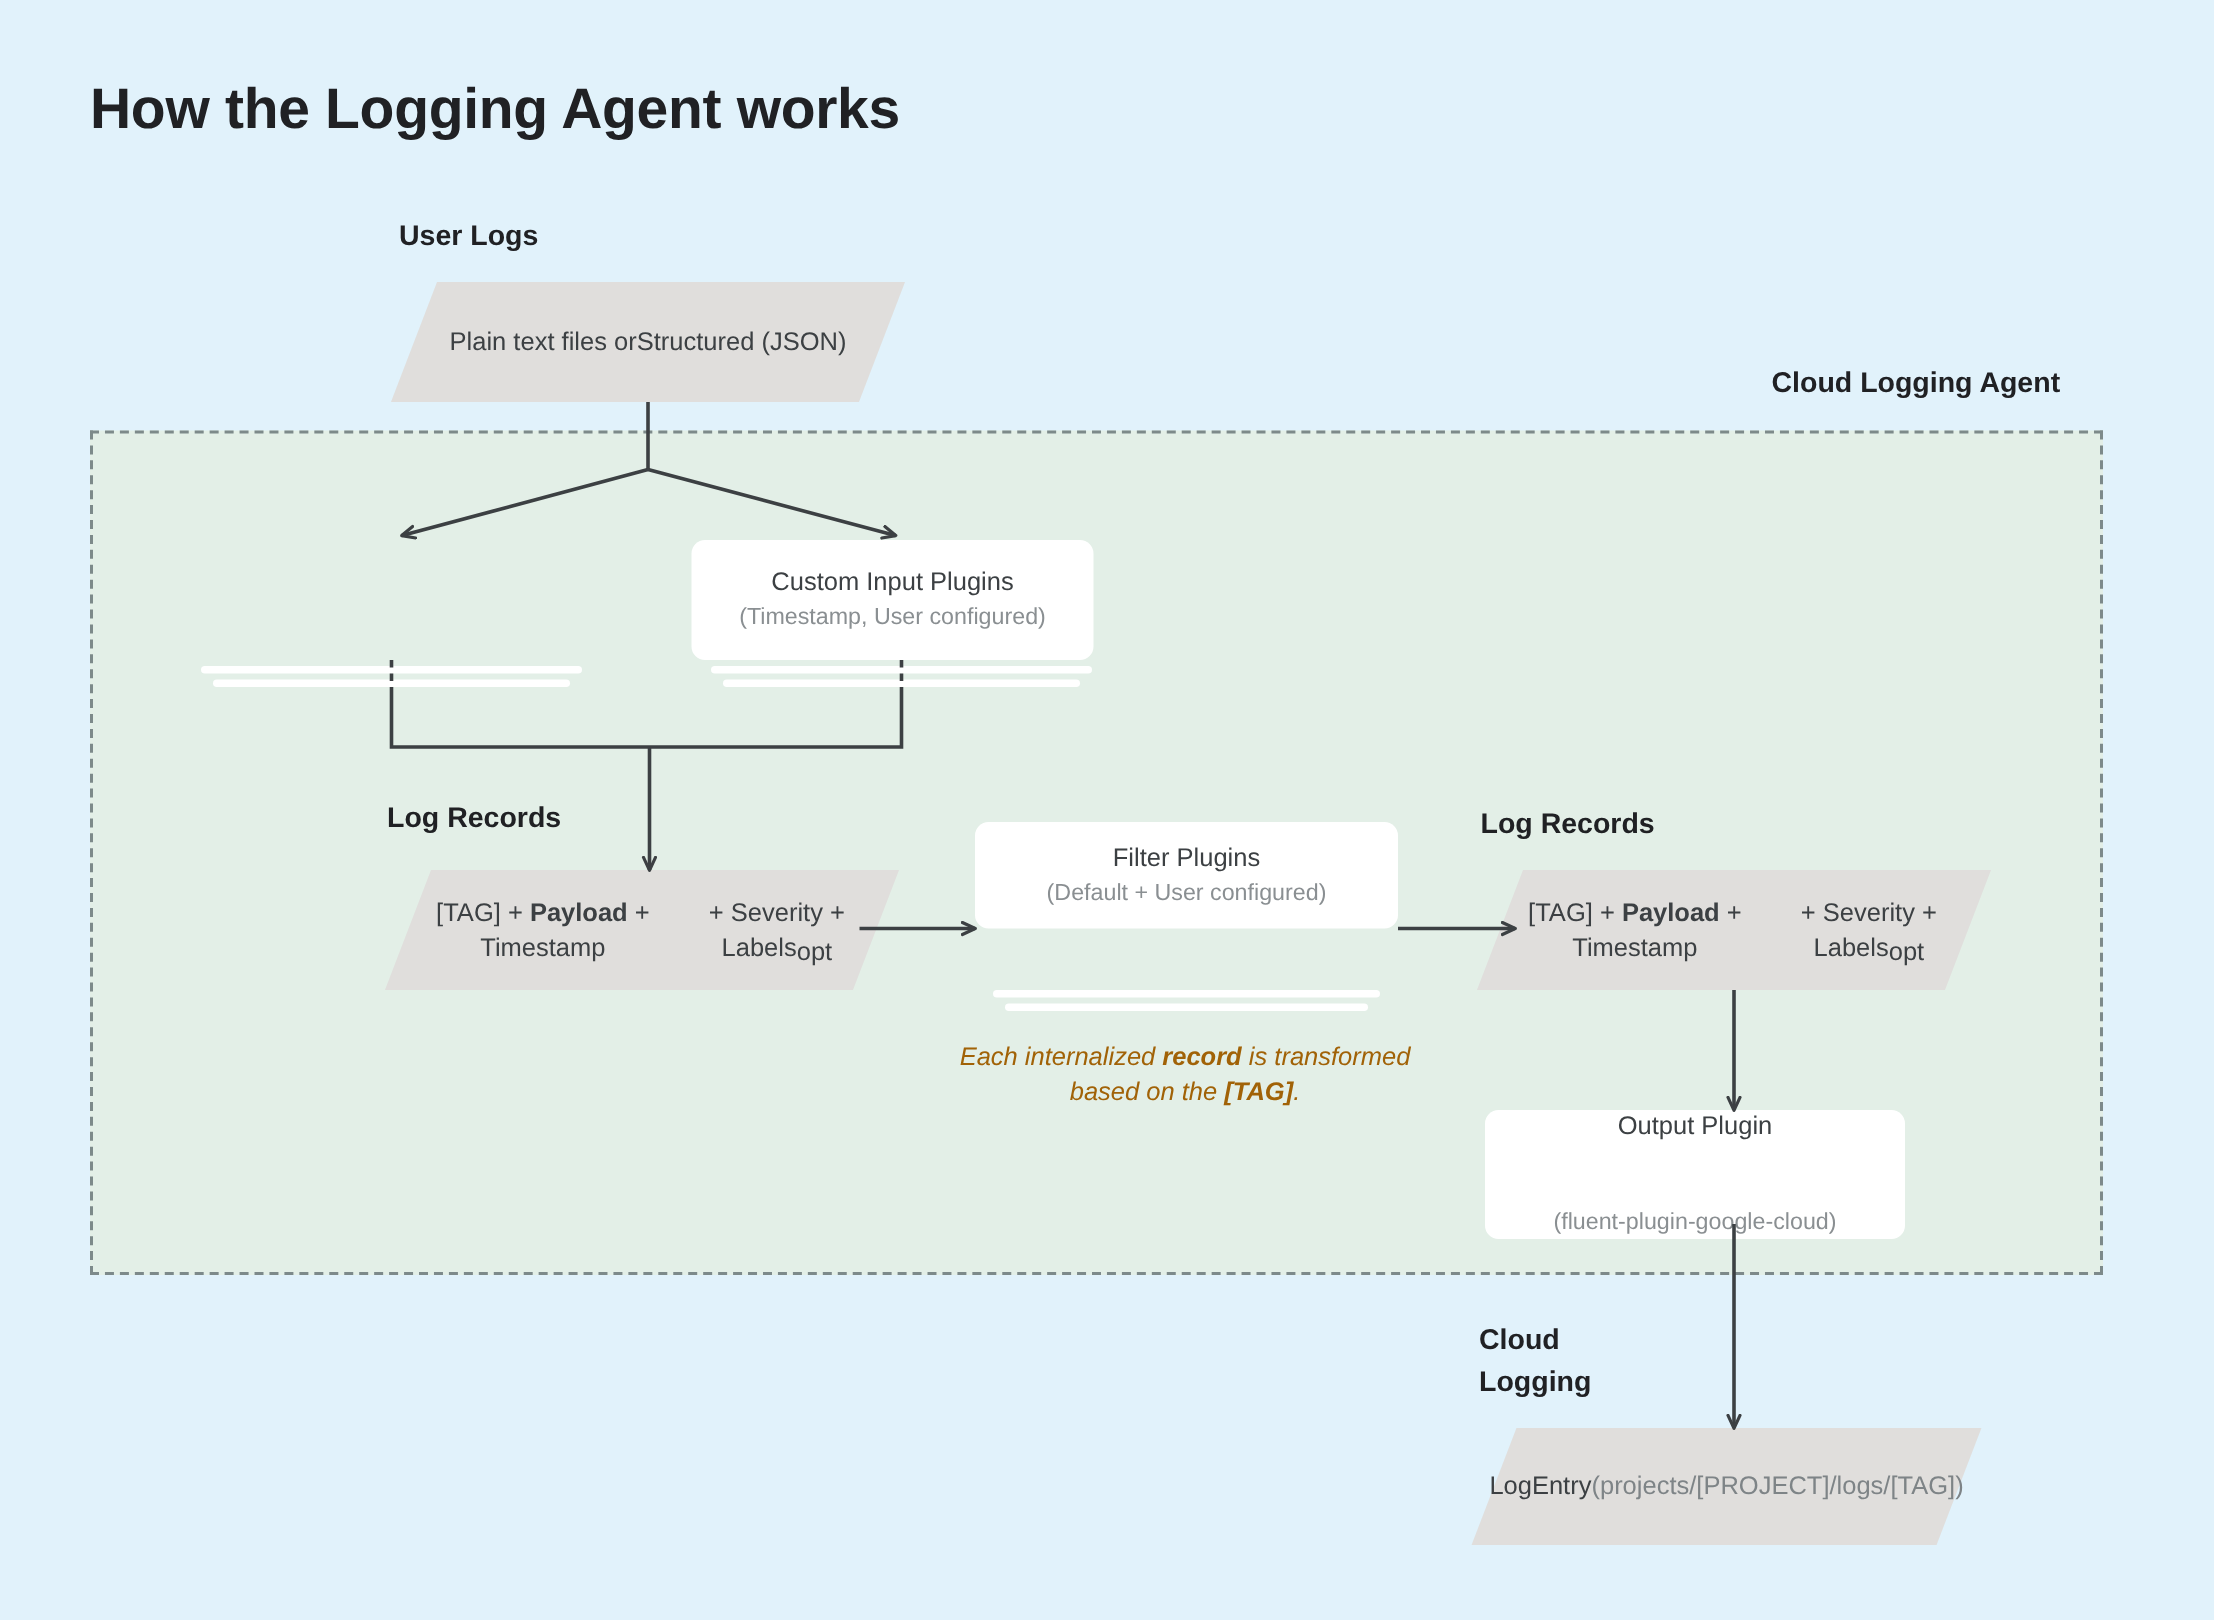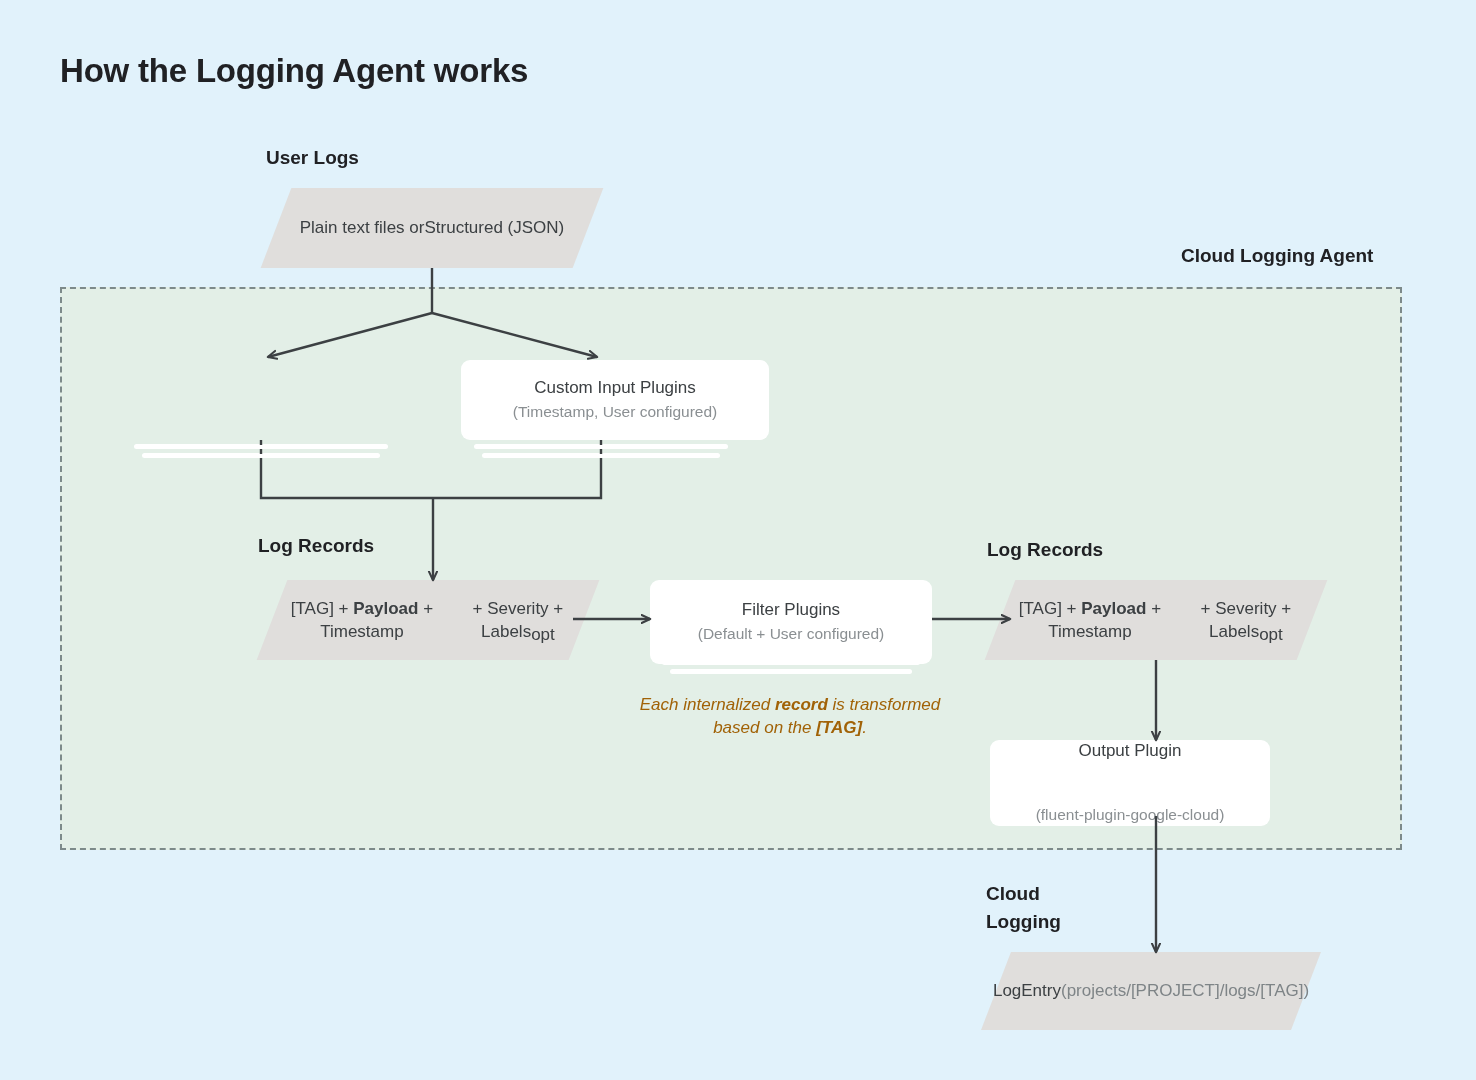--- a/index.html
+++ b/index.html
@@ -14,21 +14,21 @@
     background: #e1f2fb;
     font-family: "Liberation Sans", sans-serif;
     overflow: hidden;
   }
 
   
   #page-title {
     position: absolute;
     left: 60px;
     top: 52px;
-    font-size: 33px;
+    font-size: 38px;
     font-weight: bold;
     color: #202124;
     letter-spacing: -0.2px;
     white-space: nowrap;
   }
 
   
   .section-label {
     position: absolute;
     font-size: 19px;
@@ -117,25 +117,25 @@
     background: #ffffff;
     height: 5px;
     border-radius: 3px;
     z-index: 2;
   }
 
   #card-default-input { left: 121px; top: 360px; width: 280px; height: 80px; }
   #stack-default-1 { left: 134px; top: 444px; width: 254px; }
   #stack-default-2 { left: 142px; top: 453px; width: 238px; }
 
-  #card-custom-input { left: 461px; top: 360px; width: 308px; height: 80px; }
+  #card-custom-input { left: 461px; top: 360px; width: 268px; height: 80px; }
   #stack-custom-1 { left: 474px; top: 444px; width: 254px; }
   #stack-custom-2 { left: 482px; top: 453px; width: 238px; }
 
-  #card-filter { left: 650px; top: 580px; width: 282px; height: 84px; }
+  #card-filter { left: 650px; top: 548px; width: 282px; height: 71px; }
   #stack-filter-1 { left: 662px; top: 660px; width: 258px; }
   #stack-filter-2 { left: 670px; top: 669px; width: 242px; }
 
   #card-output { left: 990px; top: 740px; width: 280px; height: 86px; gap: 40px; }
 
   
   #caption-transform {
     position: absolute;
     left: 620px;
     top: 693px;

